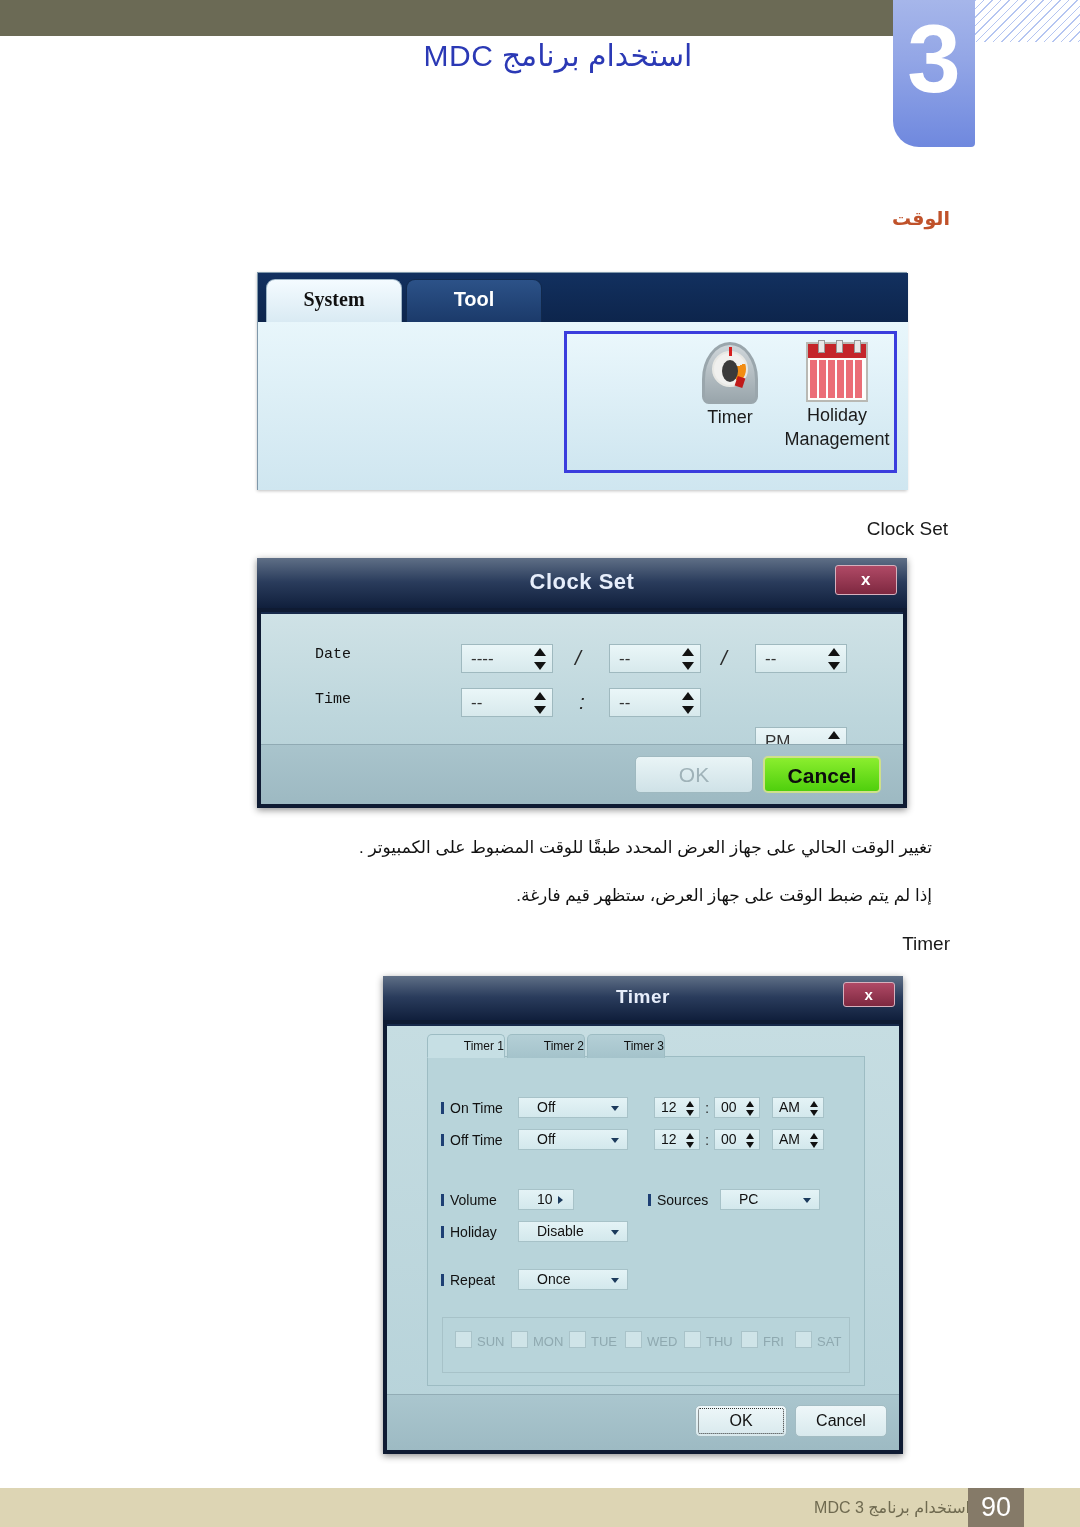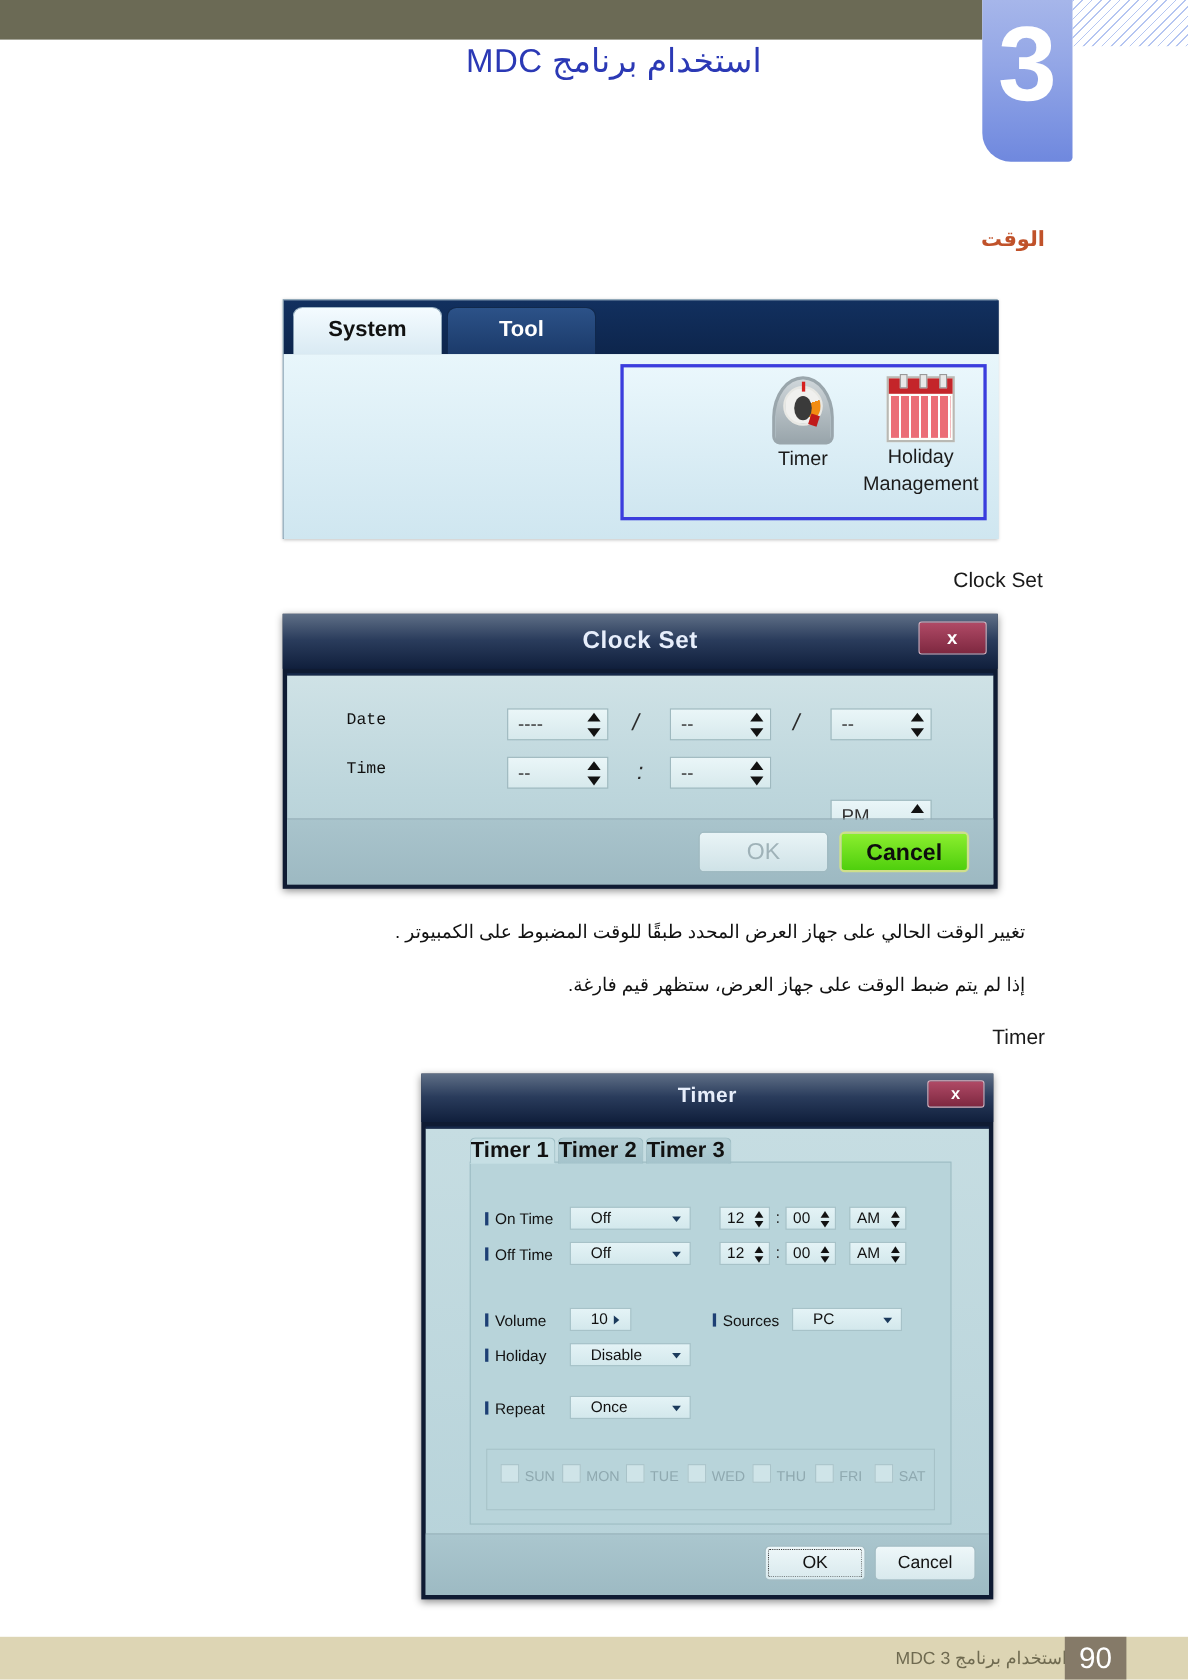--- a/index.html
+++ b/index.html
@@ -57,21 +57,21 @@
     background:linear-gradient(180deg,#12305f 0%,#0d254c 100%);
   }
   .tp-tab{
     position:absolute;top:6px;height:43px;box-sizing:border-box;
     font-size:20px;font-weight:700;color:#fff;text-align:center;
     line-height:38px;border-top-left-radius:9px;border-top-right-radius:9px;
   }
   .tp-tab.active{
     left:8px;width:136px;
     background:linear-gradient(180deg,#f4fbff 0%,#d9eaf3 100%);
-    color:#111;border:1px solid #9fb6c6;border-bottom:none;
+    color:#111;border:1px solid #9fb6c6;border-bottom:none;font-family:Liberation Serif, serif;
   }
   .tp-tab.inactive{
     left:148px;width:136px;
     background:linear-gradient(180deg,#2c5288 0%,#1b3a6a 100%);
     border:1px solid #11294c;border-bottom:none;
   }
   .tp-body{
     position:absolute;left:0;top:49px;width:650px;height:168px;
     background:linear-gradient(180deg,#e8f6fb 0%,#cfe6f0 100%);
   }
@@ -215,23 +215,23 @@
     position:absolute;left:4px;top:48px;width:512px;height:426px;
     background:linear-gradient(180deg,#c6dde2 0%,#b6d2d9 100%);
     border-top:2px solid #17294a;box-sizing:border-box;
   }
   .tm-inner{
     position:absolute;left:40px;top:30px;width:438px;height:330px;
     background:#b8d4da;border:1px solid #9dbcc3;box-sizing:border-box;
   }
   .tm-tab{
     position:absolute;top:-23px;height:24px;box-sizing:border-box;
-    font-size:20px;color:#111;text-align:left;line-height:22px;
+    font-size:12px;color:#111;text-align:right;line-height:22px;
     border:1px solid #9dbcc3;border-bottom:none;
-    border-top-left-radius:5px;border-top-right-radius:5px;font-weight:bold;
+    border-top-left-radius:5px;border-top-right-radius:5px;
   }
   .tm-tab.on{background:#c6dfe4;border-bottom:1px solid #c6dfe4;}
   .tm-tab.off{background:linear-gradient(180deg,#b4cfd6 0%,#a4c3cb 100%);}
   .tm-label{position:absolute;font-size:14px;color:#111;}
   .tm-label:before{content:"";position:absolute;left:-9px;top:2px;width:3px;height:12px;background:#1d3f74;}
   .tm-combo{
     position:absolute;height:21px;
     background:linear-gradient(180deg,#e4f3f6 0%,#d3e8ec 100%);
     border:1px solid #a7c2c8;box-sizing:border-box;
     font-size:14px;color:#111;line-height:19px;padding-left:18px;

